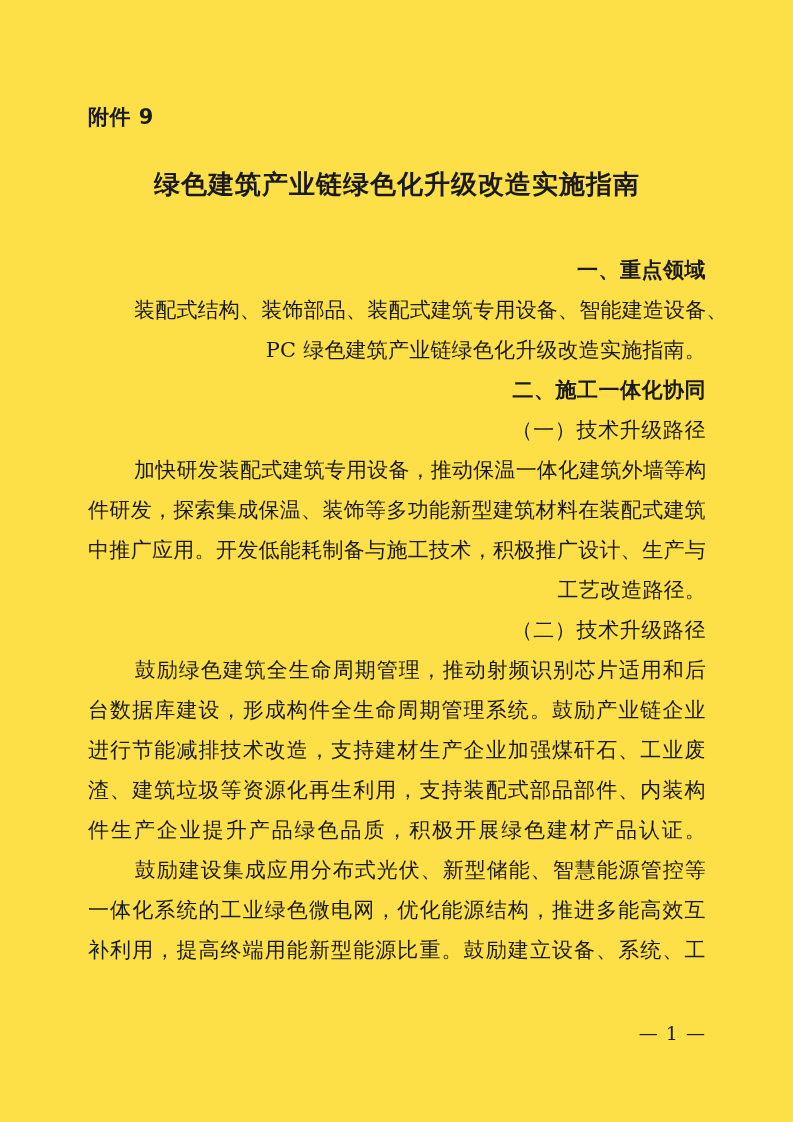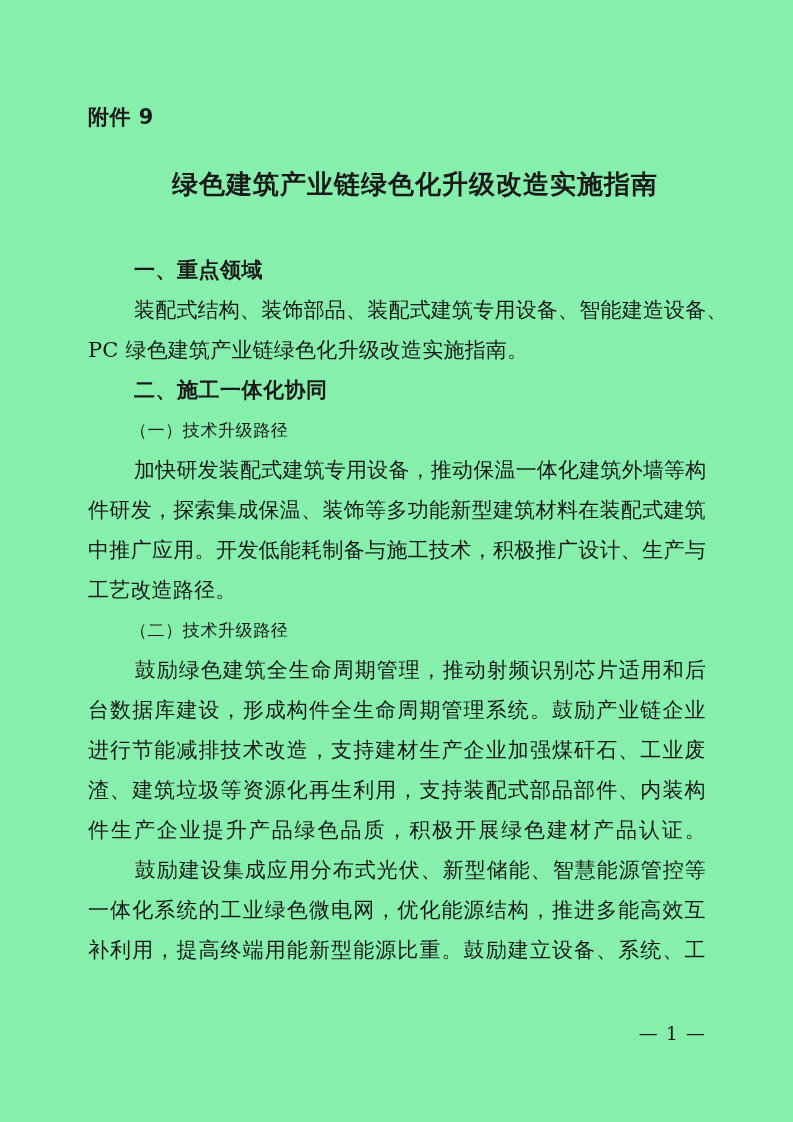--- a/index.html
+++ b/index.html
@@ -8,21 +8,21 @@
     background: #ffffff;
   }
   body {
     font-family: "DejaVu Serif", serif;
     color: #1a1a1a;
   }
   .page {
     position: relative;
     width: 793px;
     height: 1122px;
-    background: #86efac;
+    background: #fde047;
     overflow: hidden;
     box-sizing: border-box;
   }
   .content {
     position: absolute;
     left: 88px;
     top: 0;
     width: 618px;
   }
 
@@ -35,54 +35,55 @@
     font-size: 21px;
     font-weight: bold;
     letter-spacing: 0.5px;
     white-space: pre;
     line-height: 1.2;
   }
 
   
   .doc-title {
     position: absolute;
-    left: 18px;
+    left: 0;
     top: 168px;
     width: 618px;
     text-align: center;
     font-family: "DejaVu Serif", "Liberation Serif", serif;
     font-size: 26px;
     font-weight: bold;
     letter-spacing: 1px;
     line-height: 1.3;
   }
 
   .body-flow {
     position: absolute;
     left: 0;
     top: 250px;
     width: 618px;
+    text-align: right;
   }
 
   
   .h1-line {
     font-family: "DejaVu Sans", "Liberation Sans", sans-serif;
     font-size: 21px;
     font-weight: bold;
     line-height: 40px;
     height: 40px;
     text-indent: 46px;
     letter-spacing: 0.5px;
     white-space: nowrap;
   }
 
   
   .h2-line {
     font-family: "DejaVu Serif", "Liberation Serif", serif;
-    font-size: 17px;
+    font-size: 21px;
     font-weight: normal;
     line-height: 40px;
     height: 40px;
     text-indent: 42px;
     letter-spacing: 0.6px;
     white-space: nowrap;
   }
 
   
   .p-line {

